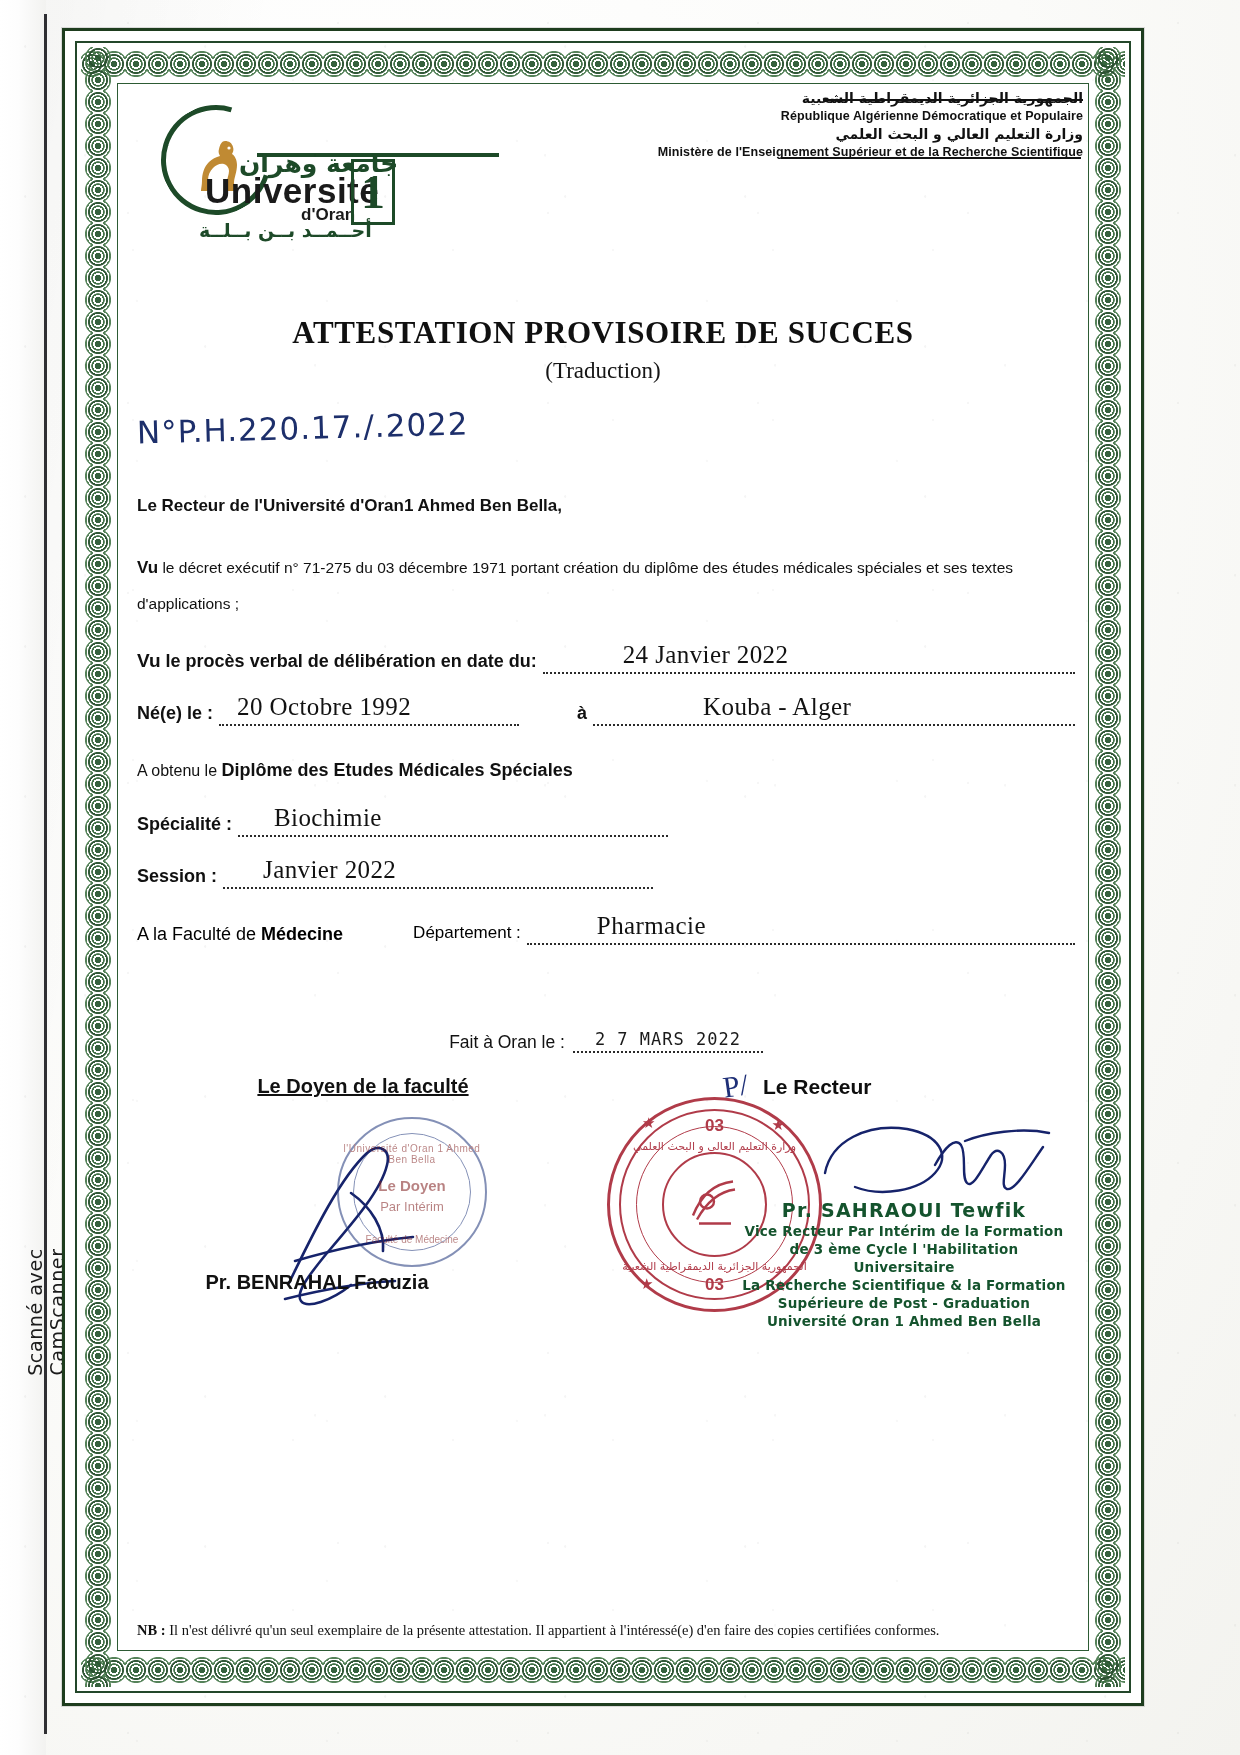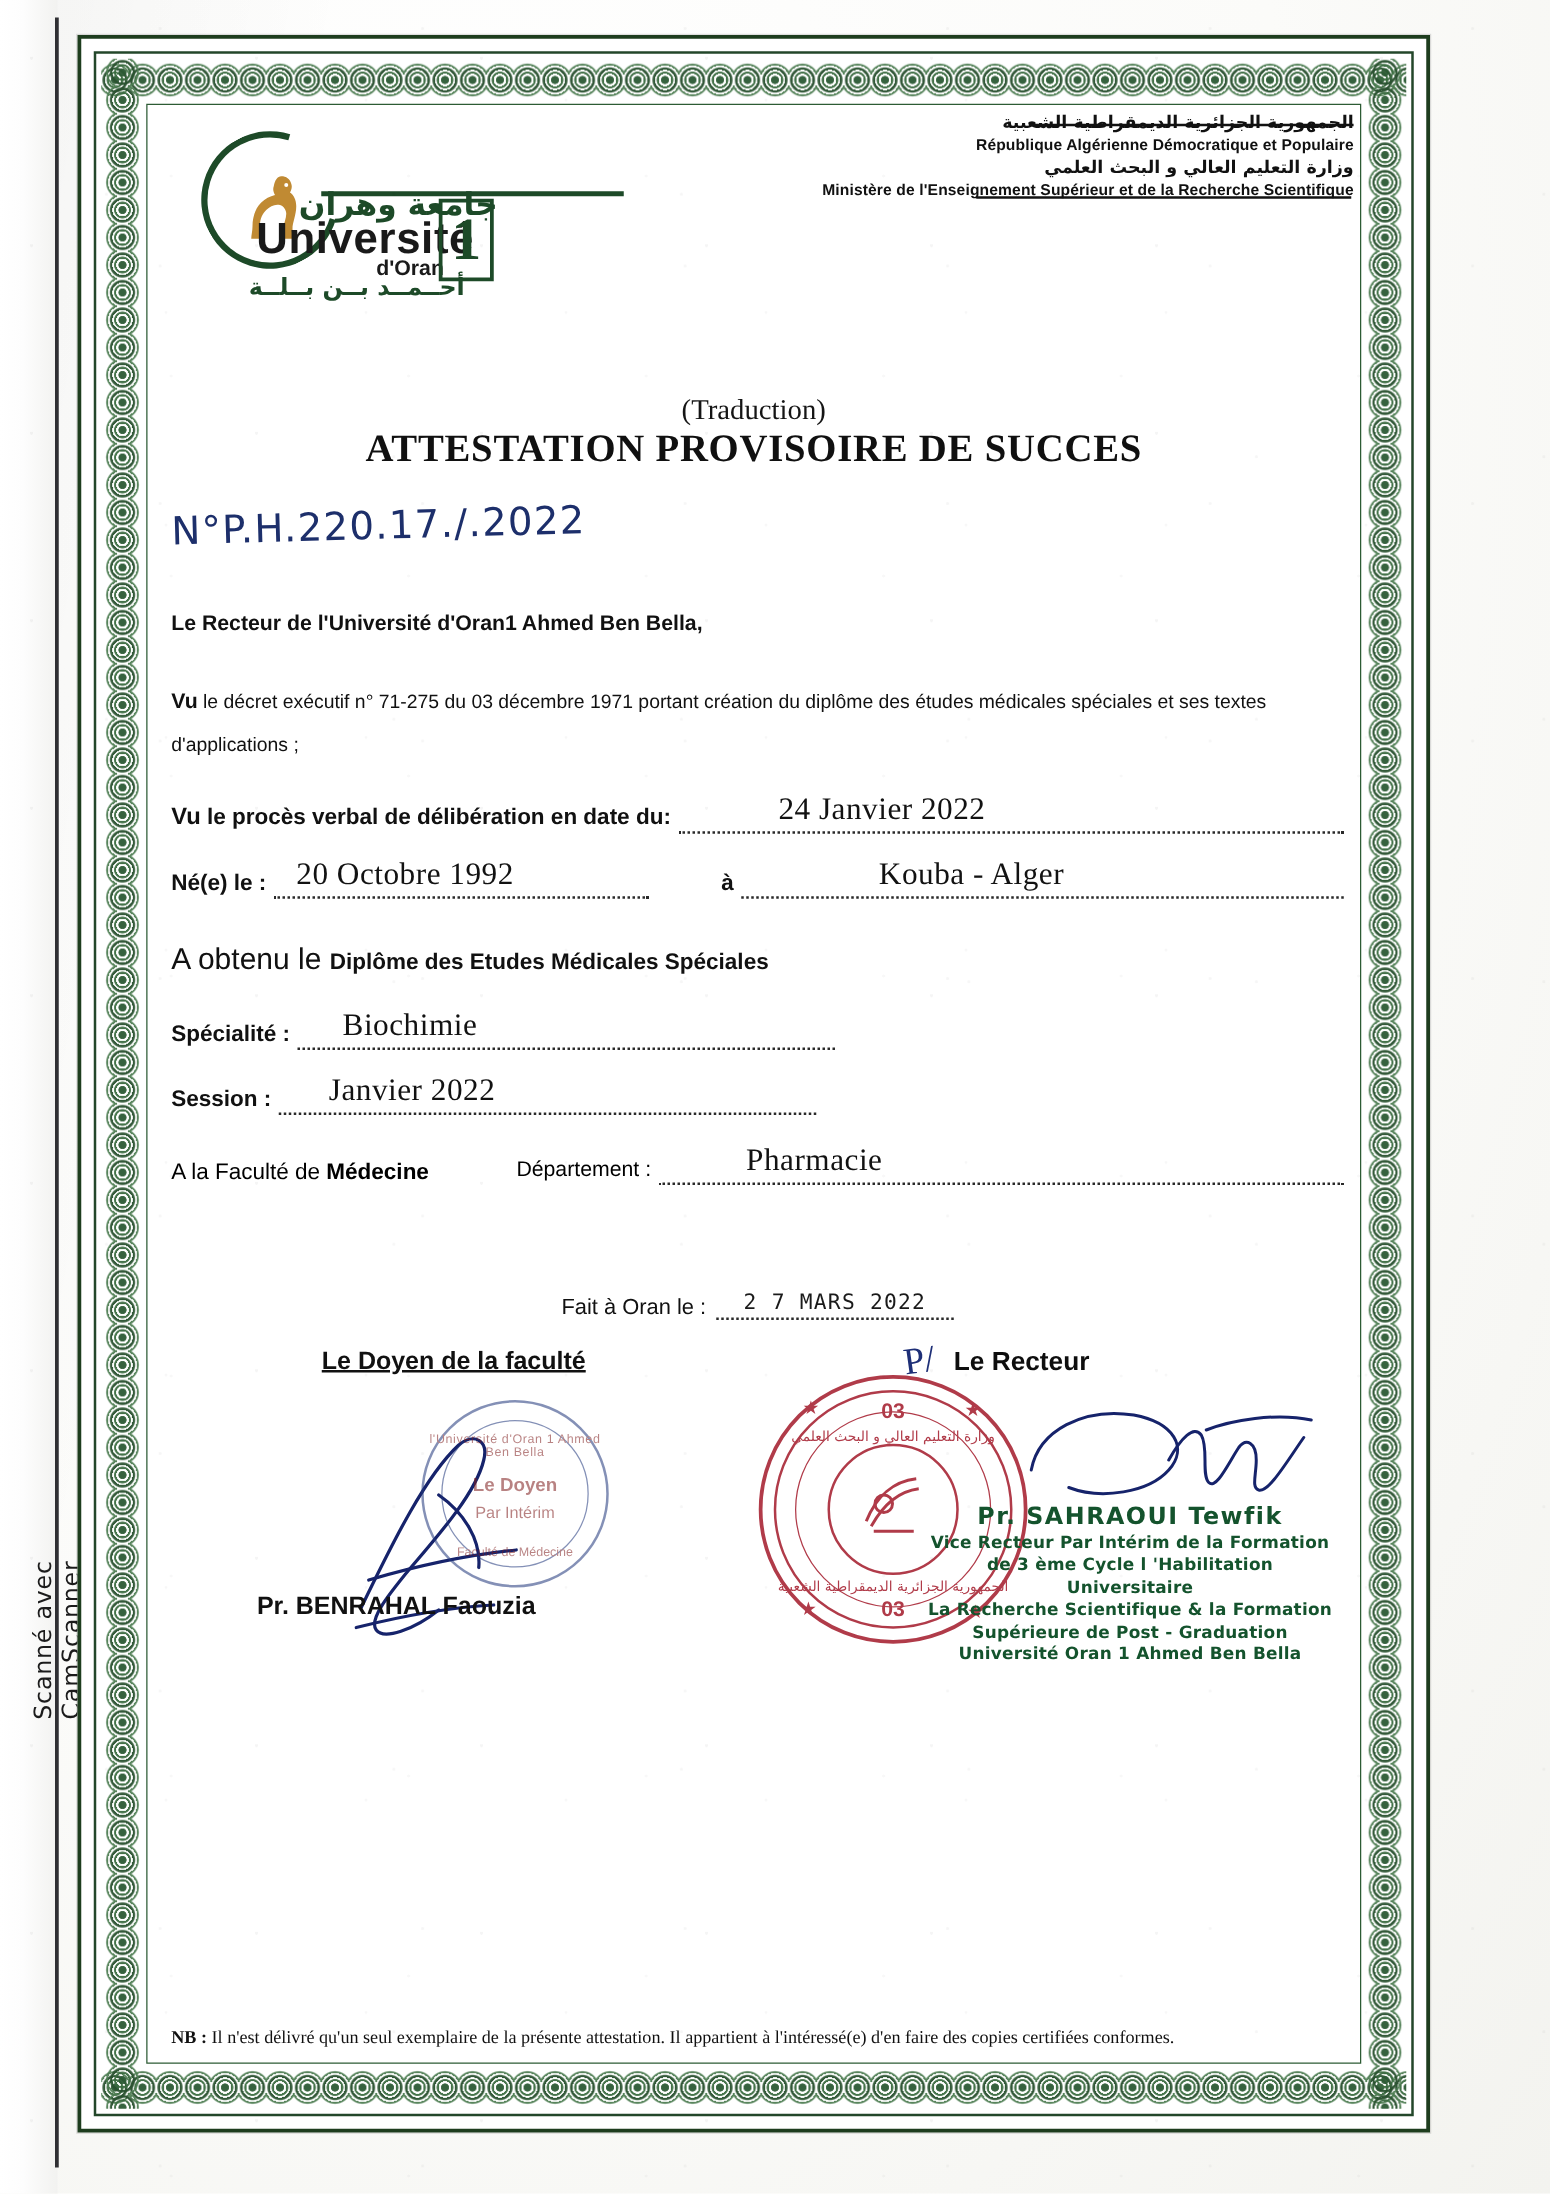--- a/index.html
+++ b/index.html
@@ -219,21 +219,21 @@
   .hw {
     position:absolute;
     left:52px; bottom:3px;
     font-family:"Liberation Serif", serif;
     font-size:25px; color:#121212;
     white-space:nowrap;
     letter-spacing:.4px;
   }
 
   #diploma-row { margin-top:30px; }
-  #diploma-row .plain { font-size:24px; font-weight:normal; }
+  #diploma-row .plain { font-size:16px; font-weight:normal; }
 
   #fac-row { margin-top:30px; display:flex; align-items:flex-end;justify-content:center; }
   #fac-left { font-size:18px; font-weight:bold; white-space:nowrap; }
   #fac-left .plain { font-weight:normal; }
   #dep-label { font-size:17px; margin-left:70px; white-space:nowrap; padding-bottom:2px; }
 
   
   #faitline {
     margin-top:86px;
     display:flex; justify-content:center; align-items:flex-end;
@@ -412,22 +412,22 @@
           <div id="hdr-rule-top"></div>
           <div class="ar-line">الجمهورية الجزائرية الديمقراطية الشعبية</div>
           <div class="fr-line">République Algérienne Démocratique et Populaire</div>
           <div class="ar-line">وزارة التعليم العالي و البحث العلمي</div>
           <div class="fr-line">Ministère de l'Enseignement Supérieur et de la Recherche Scientifique</div>
           <div id="hdr-rule-bot"></div>
         </div>
       </div>
 
       <div id="title-wrap">
+        <div id="title">ATTESTATION PROVISOIRE DE SUCCES</div>
         <div id="subtitle">(Traduction)</div>
-        <div id="title">ATTESTATION PROVISOIRE DE SUCCES</div>
       </div>
 
       <div>
         <span id="refno"><span>N°</span><span>P.H.220.17./.2022</span></span>
       </div>
 
       <div id="body">
 
         <div id="rector-line" class="b-line">Le Recteur de l'Université d'Oran1 Ahmed Ben Bella,</div>
 

